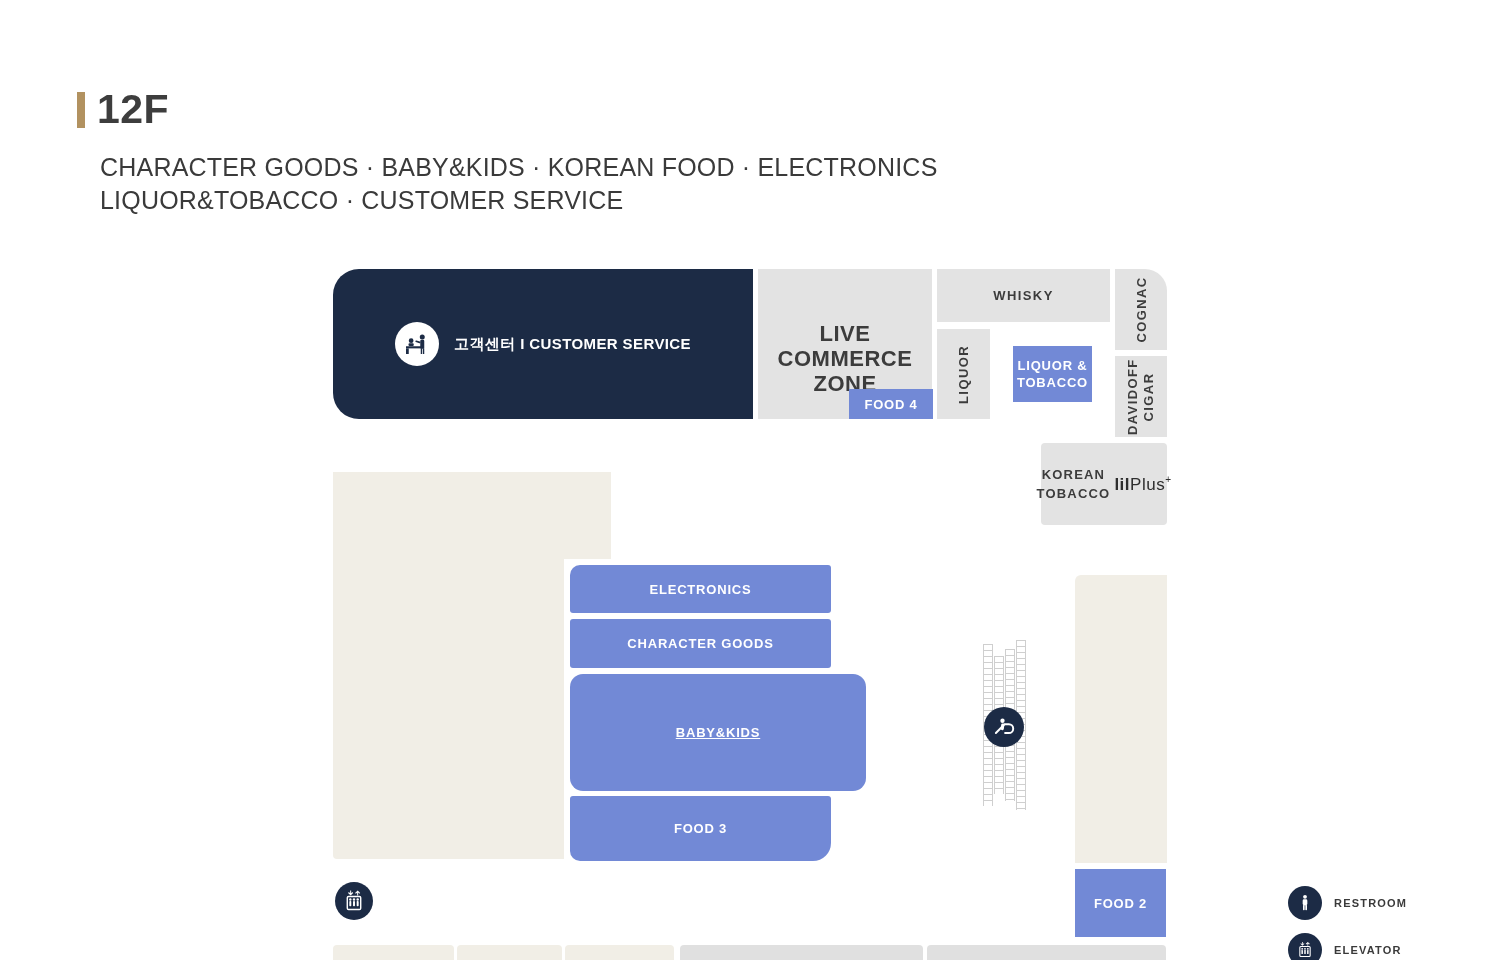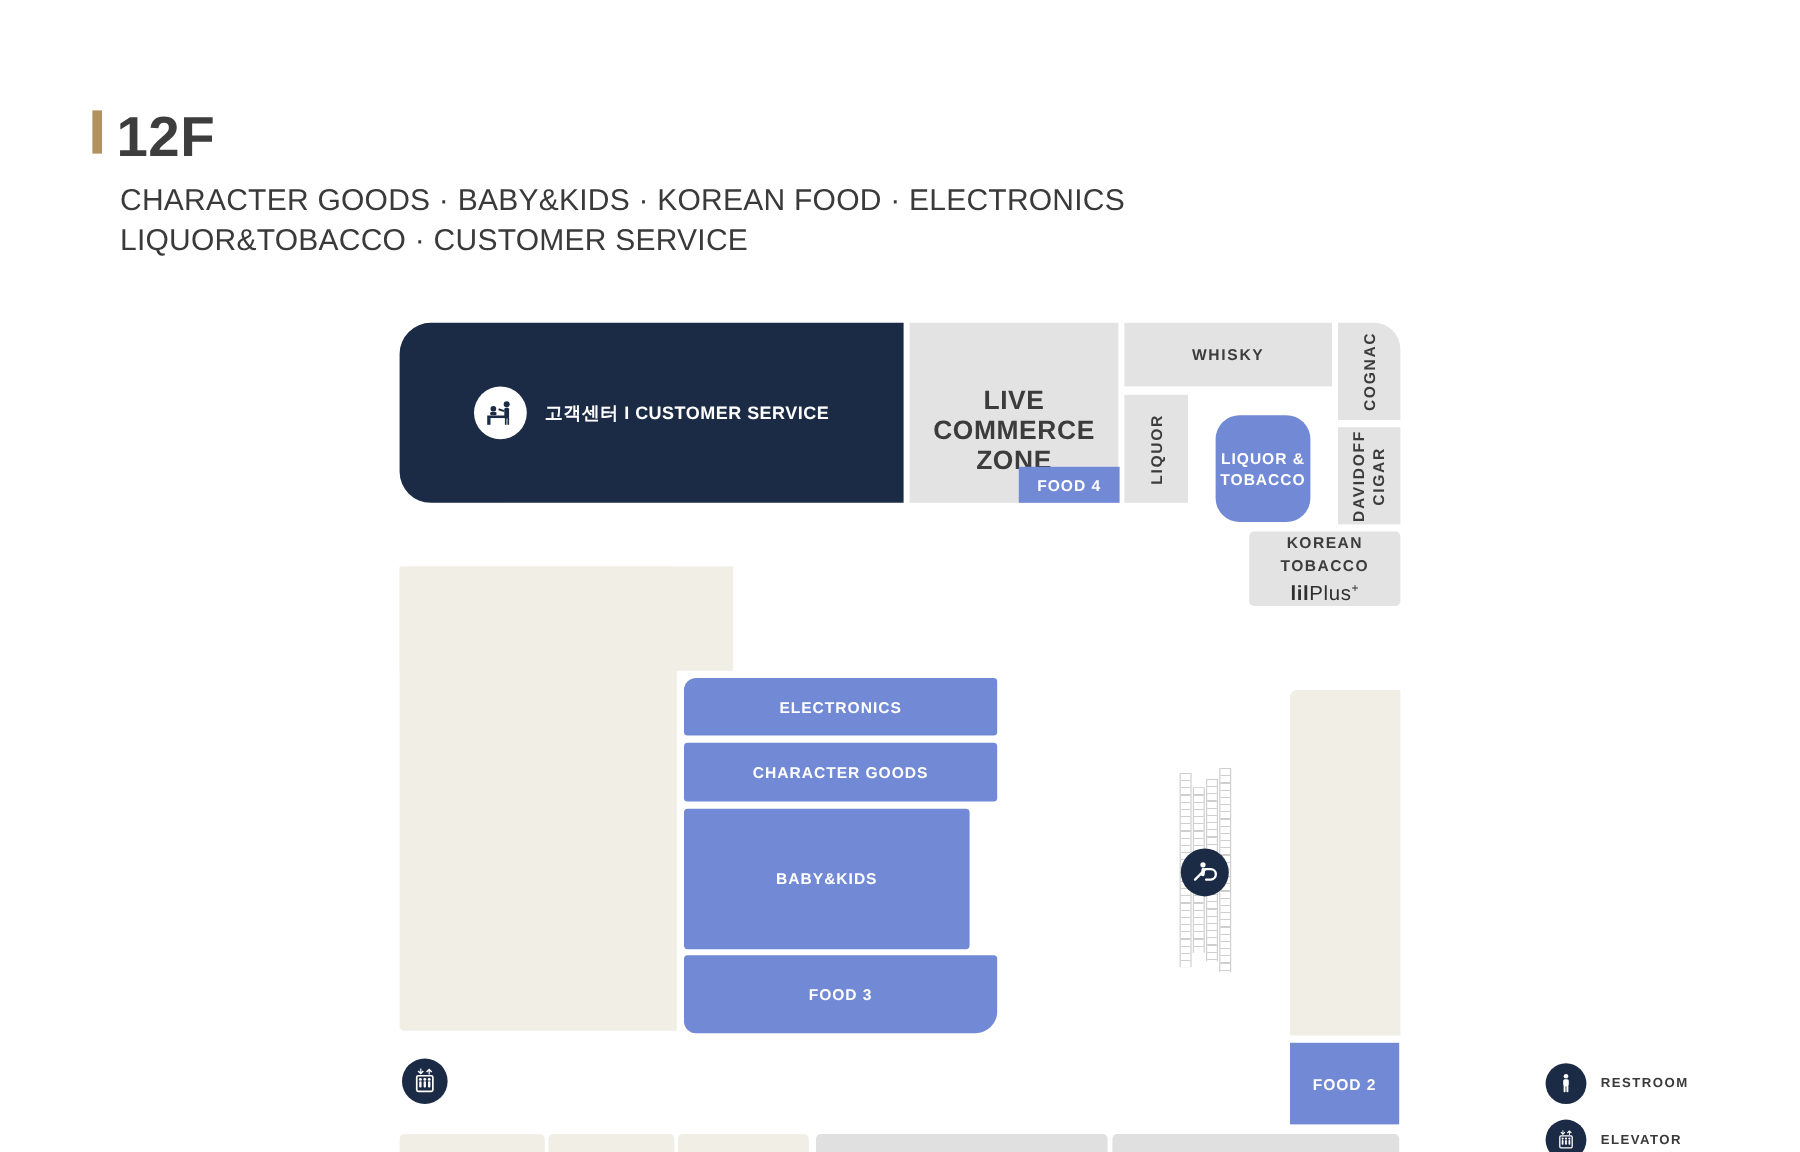--- a/index.html
+++ b/index.html
@@ -2,21 +2,21 @@
 <html><head>
 <meta charset="utf-8">
 <style>
   * { margin:0; padding:0; box-sizing:border-box; }
   html,body { background:#ffffff; }
   body { font-family:"Liberation Sans", sans-serif; }
   .canvas { position:relative; width:1500px; height:960px; background:#ffffff; overflow:hidden; }
 
   
   .gold-bar { position:absolute; left:77px; top:92px; width:8px; height:36px; background:#b29260; }
-  .floor-title { position:absolute; left:97px; top:86px; font-size:47px; font-weight:bold; color:#3d3d3d; letter-spacing:0.5px; }
+  .floor-title { position:absolute; left:97px; top:86px; font-size:41px; font-weight:bold; color:#3d3d3d; letter-spacing:0.5px; }
   .subtitle { position:absolute; left:100px; top:151px; font-size:25px; color:#3a3a3a; line-height:33px; letter-spacing:0.2px; }
 
   
   .blk { position:absolute; display:flex; align-items:center; justify-content:center; text-align:center; }
   .gray  { background:#e3e3e3; color:#3c3c3c; }
   .beige { background:#f1eee6; }
   .blue  { background:#7289d6; color:#ffffff; }
   .navy  { background:#1c2b45; color:#ffffff; }
   .zone-label { font-size:13px; font-weight:600; letter-spacing:1.4px; color:#3c3c3c; }
   .blue-label { font-size:13px; font-weight:bold; letter-spacing:0.8px; color:#ffffff; }
@@ -27,37 +27,37 @@
   .cs-block { left:333px; top:269px; width:420px; height:150px; border-radius:26px 0 0 26px; gap:15px; }
   .cs-icon-circle { width:44px; height:44px; border-radius:50%; background:#ffffff; display:flex; align-items:center; justify-content:center; }
   .cs-label { font-size:15px; font-weight:bold; letter-spacing:0.4px; }
 
   .live-commerce { left:758px; top:269px; width:174px; height:150px; align-items:flex-start; }
   .live-commerce .inner { margin-top:52px; width:100%; font-size:22px; font-weight:bold; line-height:25px; letter-spacing:0.5px; }
 
   .food4 { left:849px; top:389px; width:84px; height:30px; }
   .whisky { left:937px; top:269px; width:173px; height:53px; }
   .liquor-strip { left:937px; top:329px; width:53px; height:90px; }
-  .liquor-tobacco { left:1013px; top:346px; width:79px; height:89px; border-radius:20px; line-height:17px; }
+  .liquor-tobacco { left:1013px; top:346px; width:79px; height:56px; border-radius:0; line-height:17px; }
   .cognac { left:1115px; top:269px; width:52px; height:81px; border-radius:0 22px 0 0; }
   .davidoff { left:1115px; top:356px; width:52px; height:81px; }
 
-  .korean-tobacco { left:1041px; top:443px; width:126px; height:62px; border-radius:4px; flex-direction:column; gap:4px; }
+  .korean-tobacco { left:1041px; top:443px; width:126px; height:82px; border-radius:4px; gap:4px; }
   .kt-name { font-size:13px; font-weight:600; letter-spacing:1.2px; line-height:19px; color:#3c3c3c; width:100px; }
   .kt-brand { font-size:17px; color:#2e2e2e; letter-spacing:0.5px; }
   .kt-brand .b { font-weight:bold; }
   .kt-brand .l { font-weight:normal; }
   .kt-brand sup { font-size:10px; }
 
   .beige-main { left:333px; top:472px; width:231px; height:387px; border-radius:4px 0 0 4px; }
   .beige-top  { left:333px; top:472px; width:278px; height:87px; }
   .food1 { left:653px; top:472px; width:177px; height:87px; border-radius:4px 12px 4px 4px; }
   .electronics { left:570px; top:565px; width:261px; height:48px; border-radius:10px 3px 3px 3px; }
   .character-goods { left:570px; top:619px; width:261px; height:49px; border-radius:3px; }
-  .baby-kids { left:570px; top:674px; width:238px; height:117px; border-radius:3px; }
+  .baby-kids { left:570px; top:674px; width:296px; height:117px; border-radius:13px;text-decoration:underline; }
   .food3 { left:570px; top:796px; width:261px; height:65px; border-radius:3px 3px 18px 10px; }
 
   .beige-col { left:1075px; top:575px; width:92px; height:288px; border-radius:6px 0 0 0; }
   .food2 { left:1075px; top:869px; width:91px; height:68px; font-size:14px; }
 
   
   .strip { position:absolute; top:945px; height:22px; border-radius:4px 4px 0 0; }
   .s1 { left:333px; width:121px; background:#f1eee6; }
   .s2 { left:457px; width:105px; background:#f1eee6; }
   .s3 { left:565px; width:109px; background:#f1eee6; }

